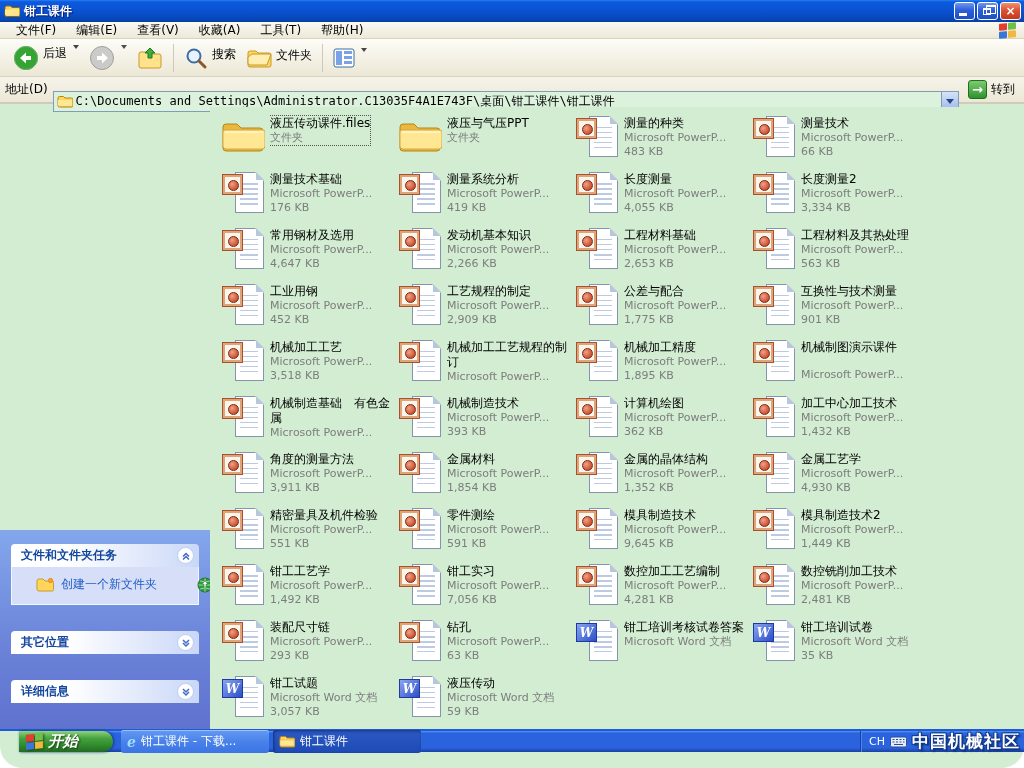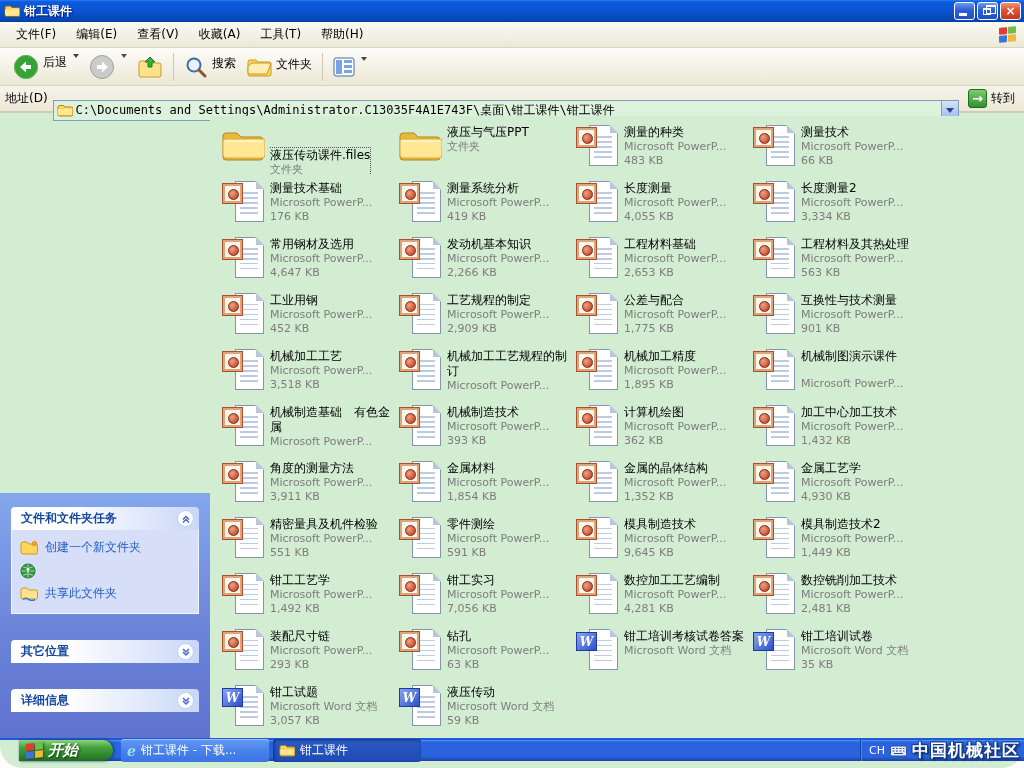--- a/index.html
+++ b/index.html
@@ -14,21 +14,21 @@
   .winbtns { margin-left:auto; display:flex; }
   .winbtn { width:21px; height:18px; margin-left:2px; border:1px solid #fff; border-radius:3px;
     position:relative; background:linear-gradient(180deg,#6f97ef 0%,#2d5fd8 45%,#1f4ec4 100%); }
   .winbtn.close { background:linear-gradient(180deg,#f0926f 0%,#dc5335 45%,#c23a1d 100%); }
   .glyph-min { position:absolute; left:4px; bottom:3px; width:8px; height:3px; background:#fff; }
   .glyph-restore { position:absolute; left:5px; top:5px; width:8px; height:7px; border:1px solid #fff; border-top-width:2px; background:transparent; }
   .glyph-restore::before { content:""; position:absolute; left:2px; top:-5px; width:8px; height:6px; border:1px solid #fff; border-top-width:2px; }
   .glyph-close { position:absolute; left:0; top:0; width:100%; height:100%; color:#fff; font-size:12px; font-weight:bold; text-align:center; line-height:16px; }
 
   
-  .menubar { height:26px; flex:none; display:flex; align-items:center; background:linear-gradient(180deg,#fbfaf4,#ece9d8);
+  .menubar { height:17px; flex:none; display:flex; align-items:center; background:linear-gradient(180deg,#fbfaf4,#ece9d8);
     border-bottom:1px solid #d8d4c0; padding-left:6px;justify-content:center; }
   .menu-items { display:flex; }
   .menu-item { padding:3px 10px; font-size:12px; color:#000; }
   .winflag-wrap { margin-left:auto; margin-right:4px; padding:2px 4px; }
   .winflag { display:grid; grid-template-columns:8px 8px; grid-template-rows:7px 7px; gap:1px; transform:skewY(-5deg); }
   .winflag i { border-radius:1px; }
   .fc-r{background:#e23d2d}.fc-g{background:#6fbf4a}.fc-b{background:#3a76d8}.fc-y{background:#f0b83c}
 
   
   .toolbar { height:38px; flex:none; display:flex; align-items:center; background:linear-gradient(180deg,#fdfcf7,#ece8d6);
@@ -56,36 +56,36 @@
   .win-bottom-edge { height:2px; flex:none; background:#1c5ad8; }
 
   
   .sidebar { width:210px; flex:none; background:linear-gradient(180deg,#84a7ec 0%,#6a82d8 60%,#6073cf 100%); padding:14px 11px 0 11px; }
   .panel { margin-bottom:26px; }
   .panel-header { height:23px; display:flex; align-items:center; padding:0 5px 0 10px;
     background:linear-gradient(90deg,#ffffff 0%,#ffffff 30%,#c9d7f8 100%); border-radius:4px 4px 0 0;
     color:#13469e; font-weight:bold; font-size:12px; }
   .chev-btn { margin-left:auto; width:17px; height:17px; border-radius:50%; background:#fff; border:1px solid #b9cdf2;
     display:flex; align-items:center; justify-content:center; }
-  .panel-body { background:#d6dff7; border:1px solid #f2f6ff; border-top:none; padding:10px 4px 12px 8px;
-    display:flex; flex-direction:column; gap:8px; }
+  .panel-body { background:#d6dff7; border:1px solid #f2f6ff; border-top:none; padding:10px 4px 12px 24px;
+    display:flex; flex-direction:row; gap:8px; }
   .task-item { display:flex; align-items:flex-start; gap:7px; color:#215dc6; font-size:12px; line-height:14px; }
   .task-ico { flex:none; width:18px; height:15px; margin-top:0; }
   .task-label { width:128px; }
 
   
   .content { flex:1; background:#d3edd3; padding:6px 0 0 10px; display:grid;
     grid-template-columns:repeat(4,177px); grid-auto-rows:56px; align-content:start; }
   .tile { display:flex; width:177px; height:56px; }
   .tile-iconbox { width:48px; height:52px; flex:none; position:relative; }
   .tile-text { margin-left:2px; padding-top:3px; height:53px; overflow:hidden; width:122px; }
   .tile-text-inner { display:inline-block; max-width:120px; }
   .tile-name { font-size:12px; line-height:15px; color:#000; max-height:30px; overflow:hidden; }
   .tile-type, .tile-size { font-size:11px; line-height:14px; color:#7d7d7d; white-space:nowrap; }
-  .tile.selected .tile-text-inner { outline:1px dotted #555;margin-top:23px; }
+  .tile.selected .tile-text-inner { outline:1px dotted #555; }
   .tile.gap .tile-type { margin-top:13px; }
   .folder-svg { position:absolute; left:1px; top:6px; }
 
   
   .doc-icon { position:absolute; left:2px; top:2px; width:46px; height:48px; }
   .page { position:absolute; left:13px; top:1px; width:29px; height:41px; background:#fff; border:1px solid #8594ad; }
   .page::before { content:""; position:absolute; top:-1px; right:-1px; width:0; height:0;
     border-top:9px solid #d3edd3; border-left:9px solid transparent; }
   .page::after { content:""; position:absolute; top:-1px; right:-1px; width:0; height:0;
     border-bottom:8px solid #b7c6dd; border-right:8px solid transparent; }

